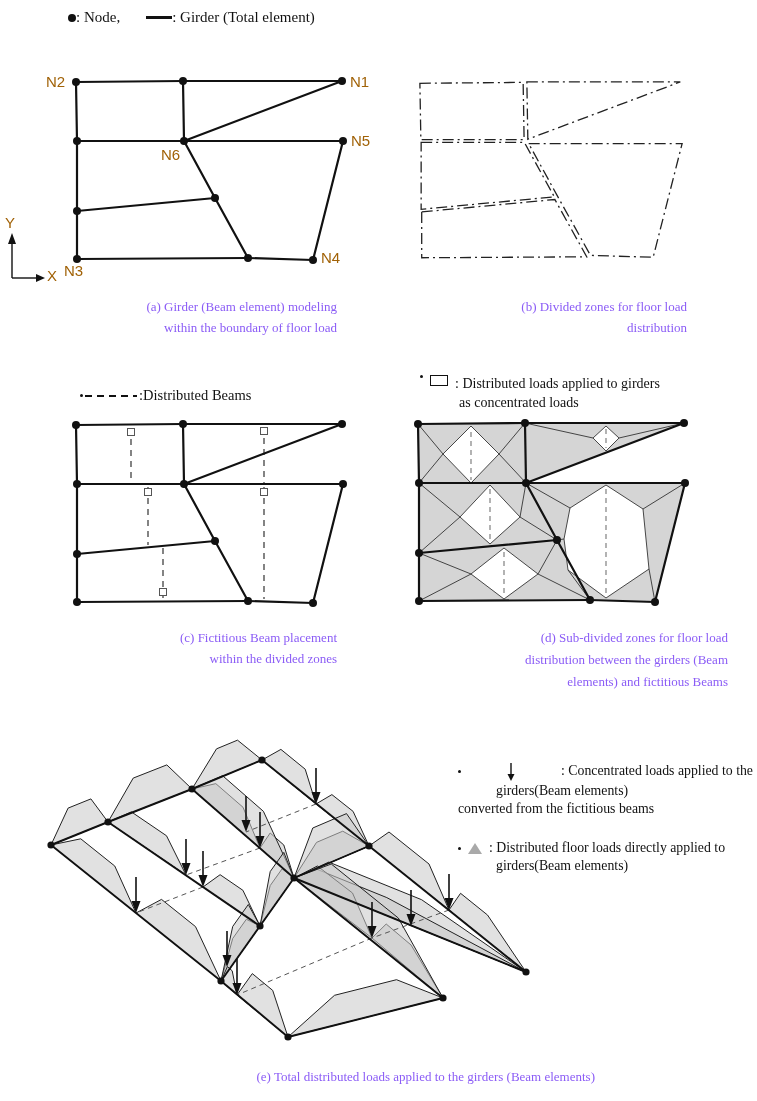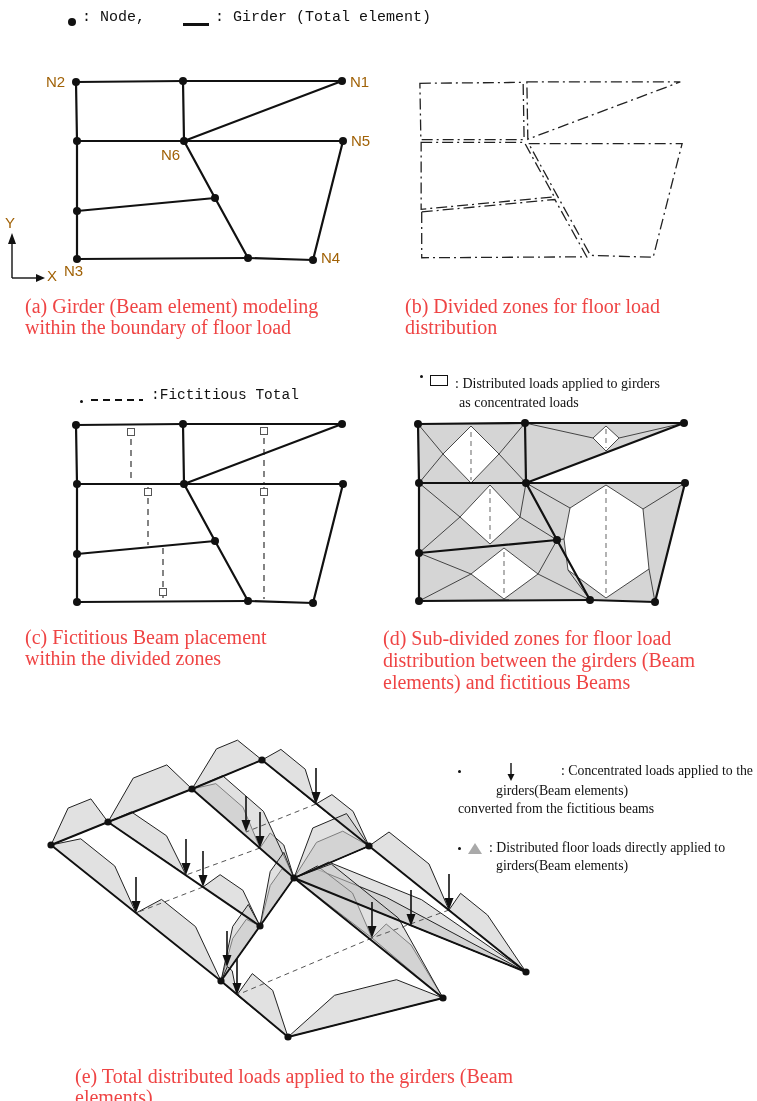--- a/index.html
+++ b/index.html
@@ -1,22 +1,22 @@
 <!DOCTYPE html>
 <html><head>
 <meta charset="utf-8">
 <style>
   html,body{margin:0;padding:0;background:#fff;}
   .page{position:relative;width:757px;height:1101px;background:#fff;overflow:hidden;
         font-family:"Liberation Serif", serif;color:#111;}
   #art{position:absolute;left:0;top:0;}
   .abs{position:absolute;}
-  .caption{text-align:left;font-size:20px;line-height:21px;color:#ef4444;}
+  .caption{text-align:right;font-size:13px;line-height:21px;color:#8b5cf6;}
   .nodelabel{font-family:Liberation Sans, sans-serif;font-size:15px;color:#a16207;}
-  .legend-row{display:flex;align-items:flex-end;gap:6px;font-size:15px;font-family:Liberation Mono, monospace;}
+  .legend-row{display:flex;align-items:center;font-size:15px;}
   .smalllegend{font-size:13.8px;line-height:17.5px;}
   .bullet{width:3px;height:3px;border-radius:50%;background:#111;display:inline-block;}
   .girder-swatch{width:26px;height:3px;background:#111;display:inline-block;}
   .openrect{width:16px;height:9px;border:1.5px solid #111;display:inline-block;background:#fff;}
 </style>
 </head>
 <body>
 
 <div class="page">
 
@@ -281,21 +281,21 @@
     <div>(d) Sub-divided zones for floor load</div>
     <div>distribution between the girders (Beam</div>
     <div>elements) and fictitious Beams</div>
   </div>
 
   <div class="abs legend-row" style="left:80px;top:387px;font-size:14.5px;">
     <span class="bullet"></span>
     <svg width="56" height="6">
       <line x1="2" y1="3" x2="54" y2="3" stroke="#111" stroke-width="2.2" stroke-dasharray="7,5"></line>
     </svg>
-    <span>:Fictitious Total</span>
+    <span>:Distributed Beams</span>
   </div>
 
   <div class="abs" style="left:420px;top:375px;">
     <div style="display:flex;align-items:flex-start;gap:7px;">
       <span class="bullet"></span>
       <span class="openrect"></span>
       <span class="smalllegend" style="font-size:14px;">: Distributed loads applied to girders</span>
     </div>
     <div class="smalllegend" style="font-size:14px;margin-left:39px;margin-top:1px;">as concentrated loads</div>
   </div>

